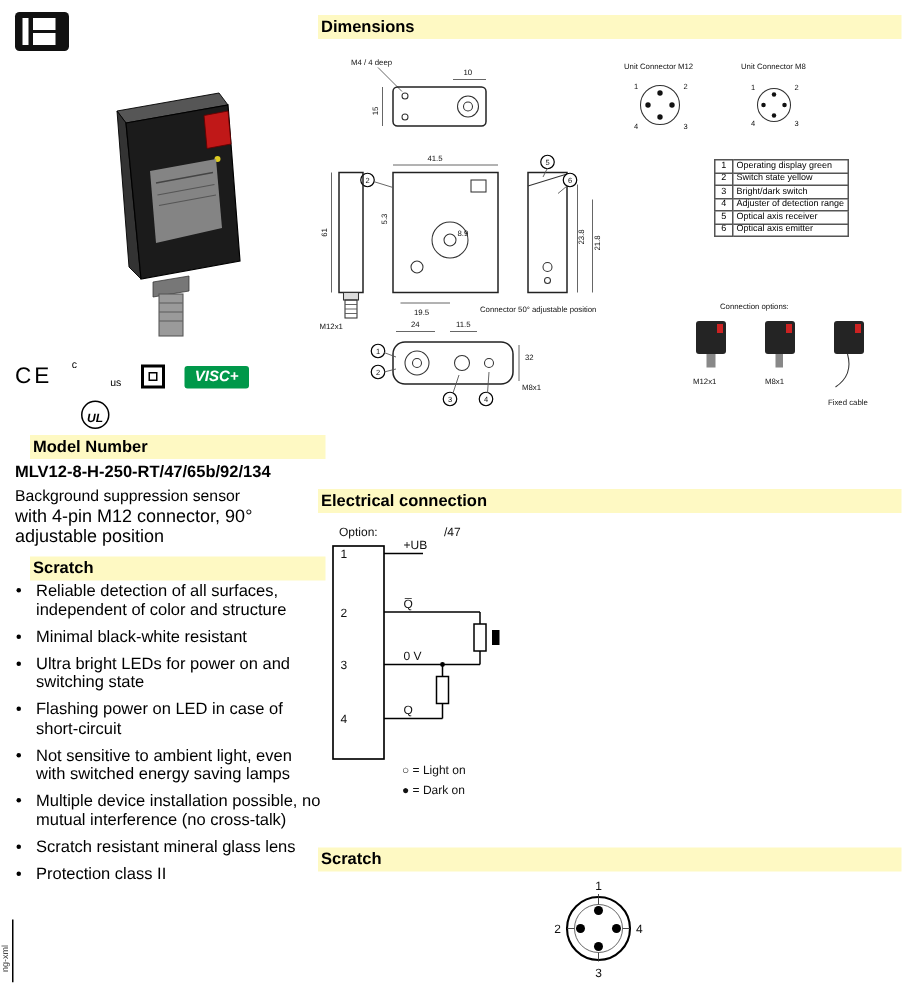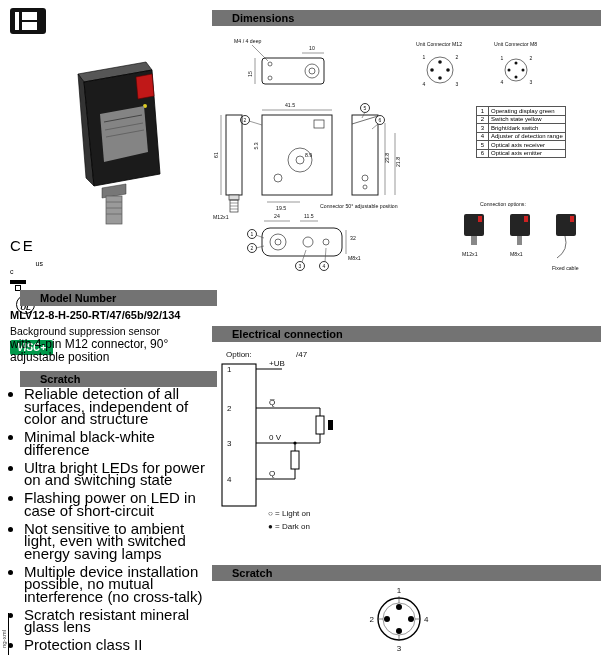--- a/index.html
+++ b/index.html
@@ -1,49 +1,49 @@
 <!DOCTYPE html>
 <html><head>
 <meta charset="utf-8">
 <style>
   html,body{margin:0;padding:0;}
   body{
     width:605px;height:655px;position:relative;background:#ffffff;
     font-family:"Liberation Sans",sans-serif;color:#000;overflow:hidden;
   }
   .hdr{
-    position:absolute;background:#737373;font-weight:bold;font-size:11px;
-    line-height:16px;height:16px;padding-left:20px;box-sizing:border-box;color:#000;
+    position:absolute;background:#fef9c3;font-weight:bold;font-size:11px;
+    line-height:16px;height:16px;padding-left:2px;box-sizing:border-box;color:#000;
   }
   .hdr-left{left:20px;width:197px;}
   .hdr-right{left:212px;width:389px;}
   
   .logo{position:absolute;left:10px;top:8px;width:36px;height:26px;background:#111;border-radius:3px;}
   .logo-bar{position:absolute;left:5px;top:4px;width:4px;height:18px;background:#fff;}
   .logo-sq1{position:absolute;left:12px;top:4px;width:15px;height:8px;background:#fff;}
   .logo-sq2{position:absolute;left:12px;top:14px;width:15px;height:8px;background:#fff;}
   
   .photo{position:absolute;left:48px;top:44px;width:130px;height:186px;}
   
-  .certs{position:absolute;left:10px;top:237px;width:192px;height:22px;display:flex;align-items:flex-start;gap:13px;flex-direction:column;}
+  .certs{position:absolute;left:10px;top:237px;width:192px;height:22px;display:flex;align-items:flex-end;gap:13px;}
   .ce{font-size:15px;letter-spacing:2px;}
   .ul-wrap{position:relative;display:inline-block;width:33px;height:20px;}
   .ul-c{position:absolute;left:0;top:1px;font-size:7px;}
   .ul-circle{position:absolute;left:6px;top:0;width:17px;height:17px;border:1.5px solid #000;border-radius:50%;text-align:center;margin-top:28px;}
   .ul-circle span{font-size:8px;font-weight:bold;font-style:italic;line-height:17px;}
   .ul-us{position:absolute;right:0;bottom:0;font-size:7px;}
   .sq-icon{position:relative;display:inline-block;width:12px;height:12px;border:2px solid #000;}
   .sq-inner{position:absolute;left:3px;top:3px;width:4px;height:4px;border:1.5px solid #000;}
   .visco{display:inline-block;background:#00984a;color:#fff;font-weight:bold;font-style:italic;font-size:10px;padding:2px 7px;border-radius:2px;margin-top:43px;}
   
   .model-number{position:absolute;left:10px;top:309px;font-size:11px;font-weight:bold;width:195px;}
   .model-desc1{position:absolute;left:10px;top:325px;font-size:10.5px;line-height:12.5px;width:190px;}
   .model-desc2{position:absolute;left:10px;top:338px;font-size:12px;line-height:12.5px;width:178px;}
   .features-list{position:absolute;left:10px;top:388px;width:192px;margin:0;padding:0 0 0 14px;}
-  .features-list li{font-size:15px;line-height:12.5px;margin-bottom:5.5px;}
+  .features-list li{font-size:11px;line-height:12.5px;margin-bottom:5.5px;}
   
   .panel{position:absolute;left:212px;width:389px;}
   .dim-panel{top:28px;height:294px;}
   .elec-panel{top:344px;height:205px;text-align:center;}
   .pin-panel{top:583px;height:72px;}
   .legend-table{position:absolute;left:264px;top:78px;border-collapse:collapse;font-size:6px;}
   .legend-table td{border:0.5px solid #555;padding:0.5px 2px;line-height:6.5px;white-space:nowrap;}
   .legend-table .lnum{width:7px;text-align:center;}
   
   svg text{fill:#111;font-family:"Liberation Sans",sans-serif;}
@@ -100,21 +100,21 @@
 </div>
 
 <div class="hdr hdr-left" style="top:290px;">Model Number</div>
 <div class="model-number">MLV12-8-H-250-RT/47/65b/92/134</div>
 <div class="model-desc1">Background suppression sensor</div>
 <div class="model-desc2">with 4-pin M12 connector, 90° adjustable position</div>
 
 <div class="hdr hdr-left" style="top:371px;">Scratch</div>
 <ul class="features-list">
   <li>Reliable detection of all surfaces, independent of color and structure</li>
-  <li>Minimal black-white difference</li>
+  <li>Minimal black-white resistant</li>
   <li>Ultra bright LEDs for power on and switching state</li>
   <li>Flashing power on LED in case of short-circuit</li>
   <li>Not sensitive to ambient light, even with switched energy saving lamps</li>
   <li>Multiple device installation possible, no mutual interference (no cross-talk)</li>
   <li>Scratch resistant mineral glass lens</li>
   <li>Protection class II</li>
 </ul>
 
 <div class="hdr hdr-right" style="top:10px;">Dimensions</div>
 

